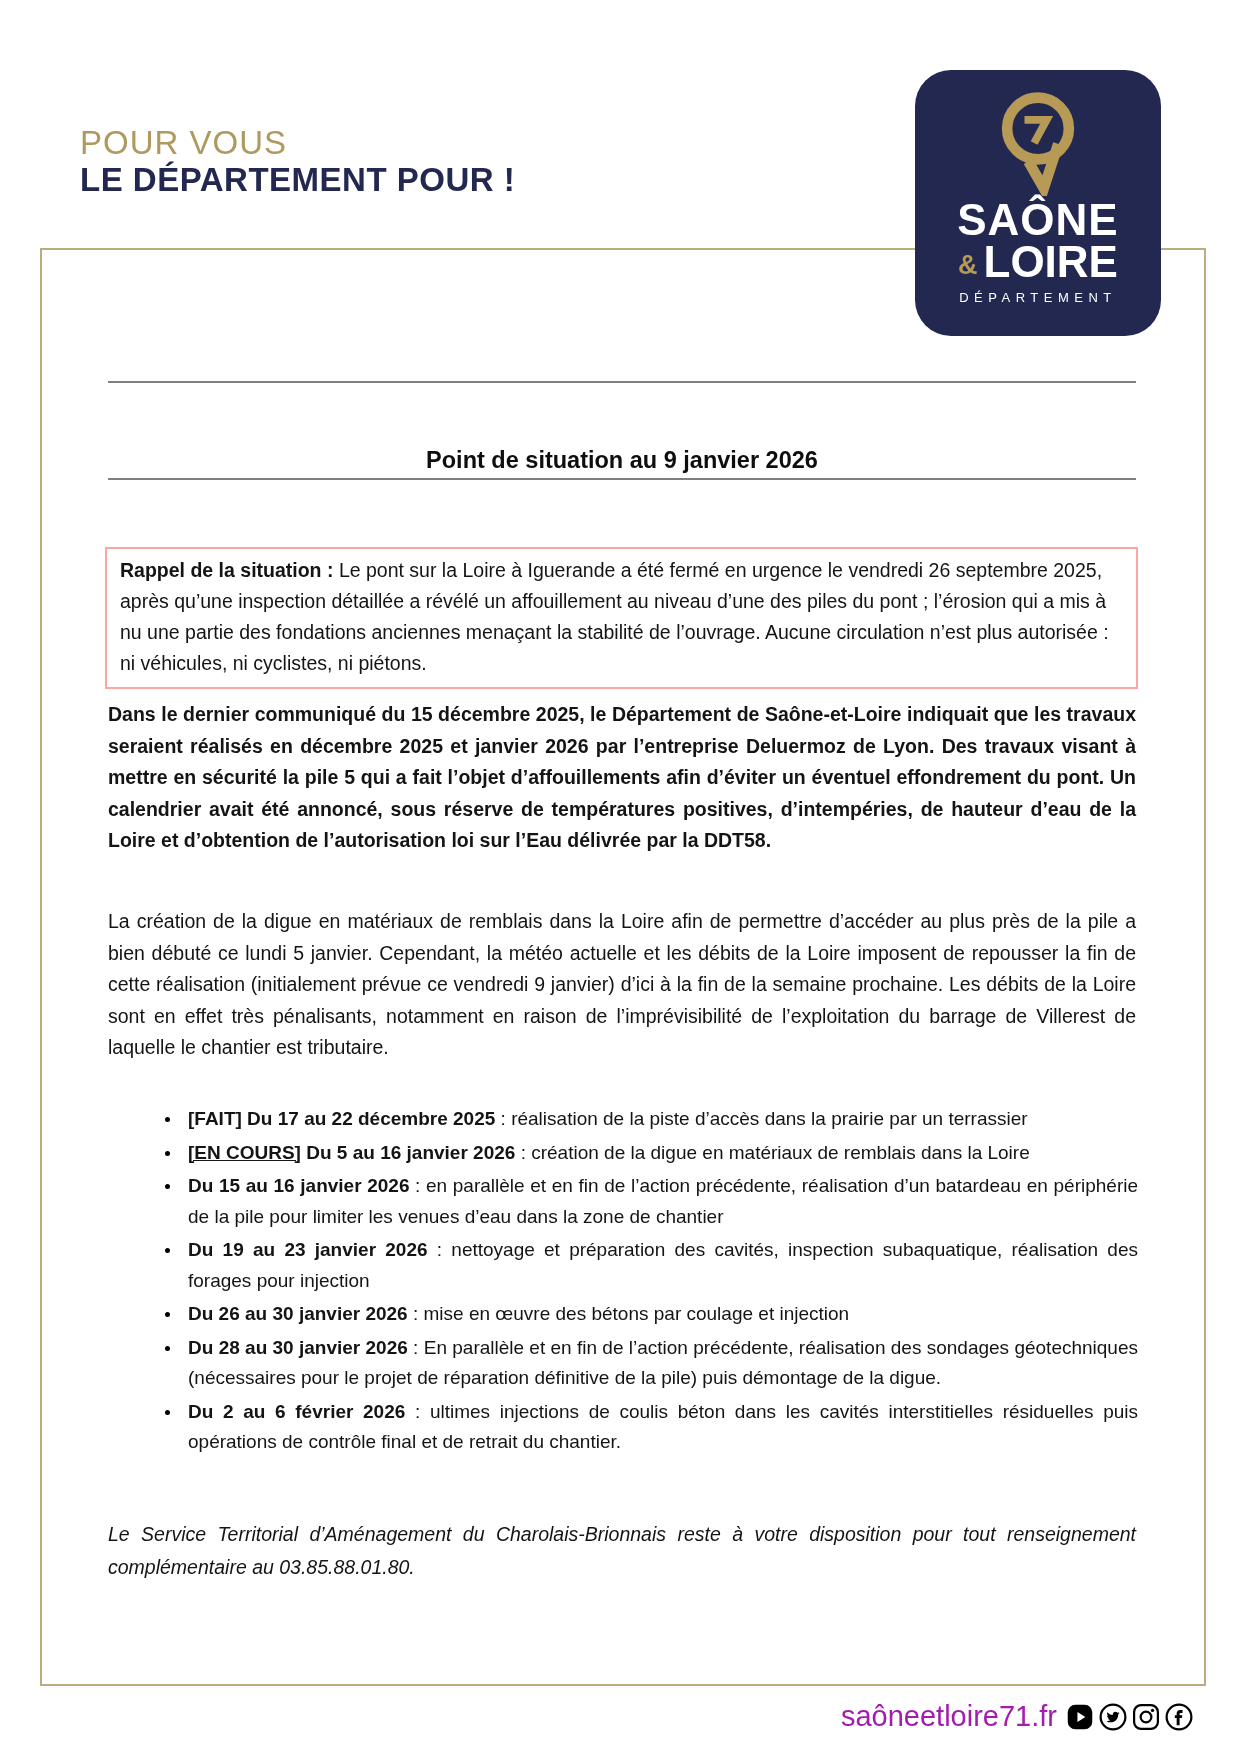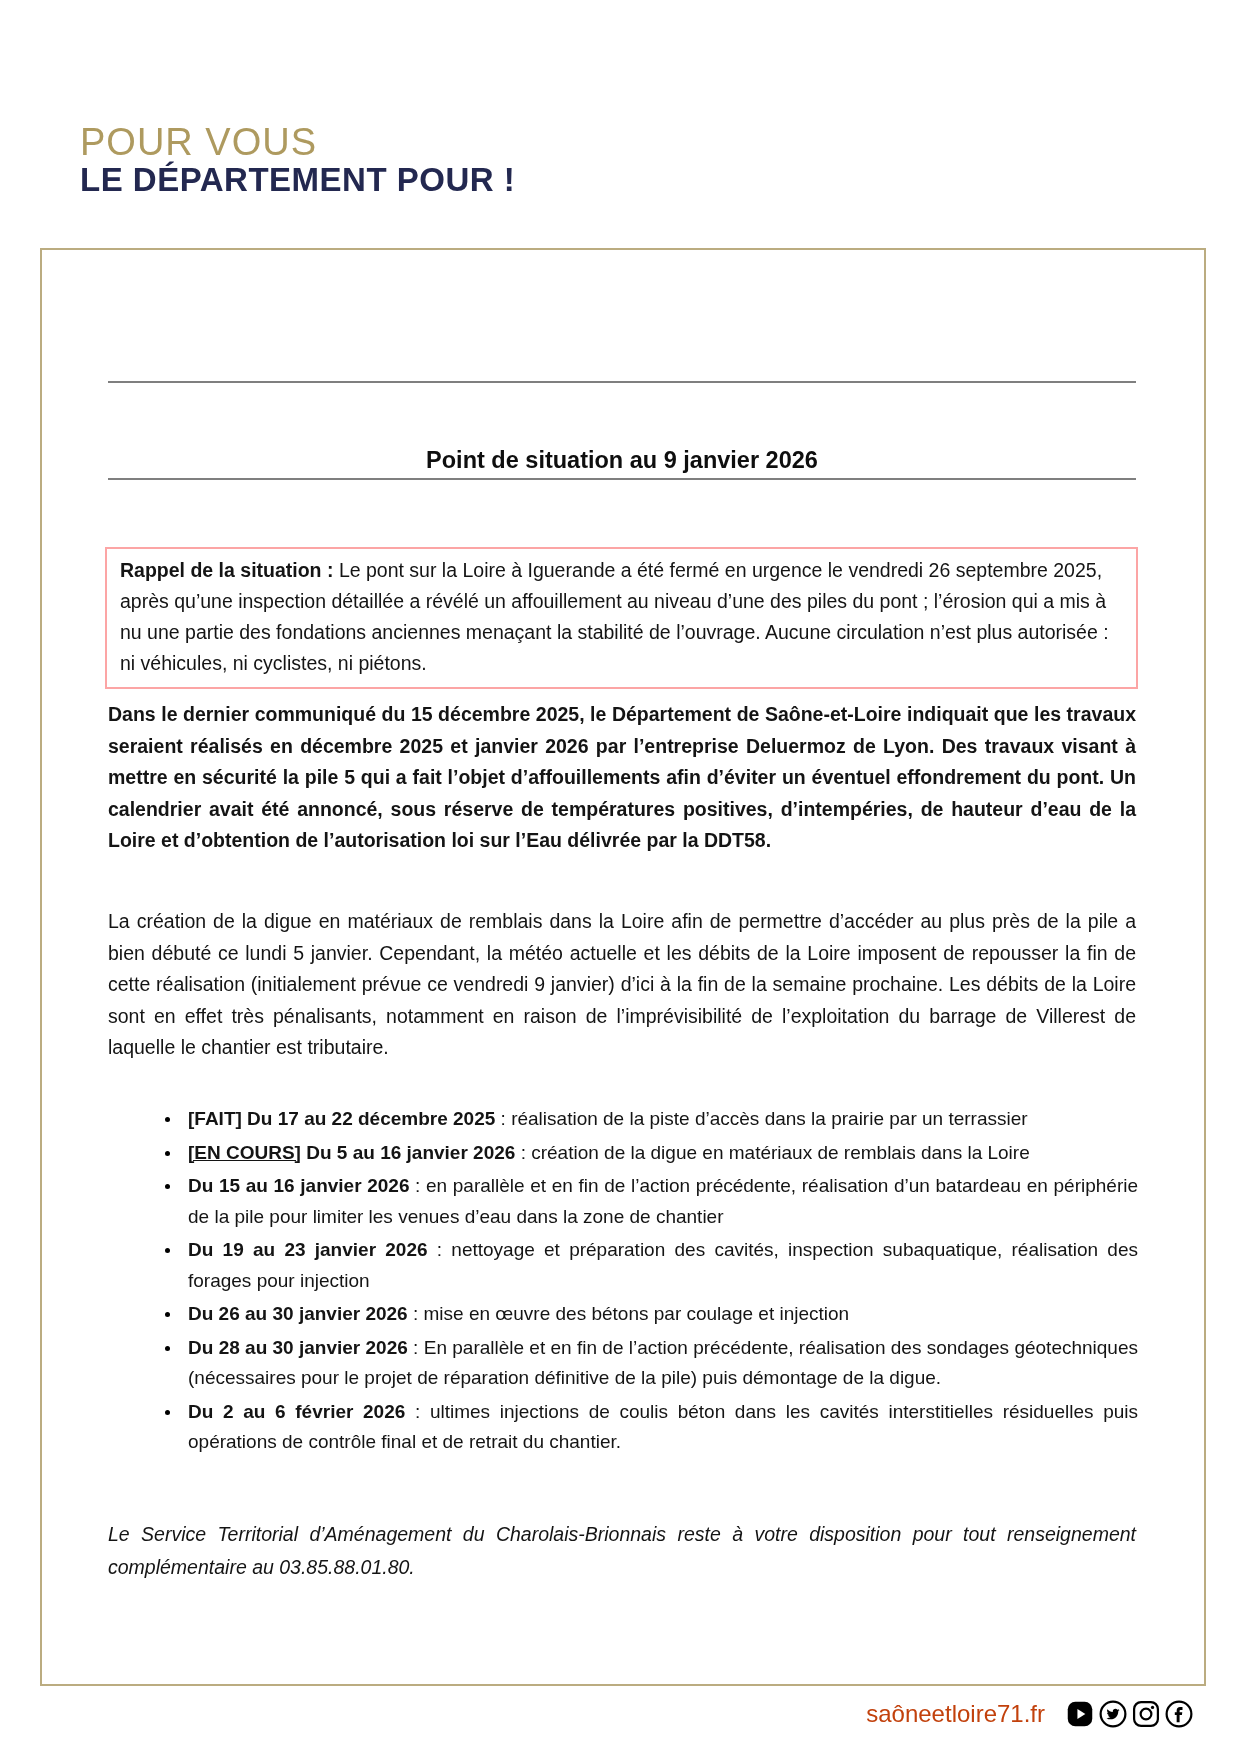--- a/index.html
+++ b/index.html
@@ -1,21 +1,21 @@
 <!DOCTYPE html>
 <html lang="fr"><head>
 <meta charset="utf-8">
 <style>
   html,body{margin:0;padding:0;background:#fff;}
   .page{position:relative;width:1241px;height:1755px;background:#fff;overflow:hidden;
         font-family:"Liberation Sans","DejaVu Sans",sans-serif;color:#141414;}
 
   
   .hdr{position:absolute;left:80px;top:124px;line-height:37px;}
-  .hdr .t1{font-size:38px;color:#AE9A5F;letter-spacing:1px;}
+  .hdr .t1{font-size:33px;color:#AE9A5F;letter-spacing:1px;}
   .hdr .t2{font-size:33px;color:#232850;font-weight:700;letter-spacing:.5px;}
 
   
   .frame{position:absolute;left:40px;top:248px;width:1166px;height:1438px;
          border:2px solid #BBAC80;box-sizing:border-box;background:#fff;}
 
   
   .logo{position:absolute;left:915px;top:70px;width:246px;height:266px;background:#232850;
         border-radius:36px;z-index:5;display:flex;flex-direction:column;align-items:center;}
   .logo svg.pin{margin-top:18px;}
@@ -49,35 +49,48 @@
 
   ul.cal{position:absolute;left:108px;top:1104px;width:1030px;margin:0;padding:0 0 0 74px;
          box-sizing:border-box;list-style:disc;}
   ul.cal li{font-size:19px;line-height:30.5px;text-align:justify;margin:0 0 3px 0;padding-left:6px;}
   ul.cal li::marker{color:#000;font-size:17px;}
   ul.cal .b{font-weight:700;}
 
   .note{top:1518px;font-style:italic;line-height:33px;}
 
   .footer{position:absolute;top:1700px;right:48px;display:flex;align-items:center;gap:5px;}
-  .footer .site{font-size:24px;color:#c2410c;margin-right:16px;}
+  .footer .site{font-size:29px;color:#a21caf;margin-right:4px;}
   .footer svg{display:block;}
 </style>
 </head>
 <body>
 
 <div class="page">
 
   <div class="hdr">
     <div class="t1">POUR VOUS</div>
     <div class="t2">LE DÉPARTEMENT POUR !</div>
   </div>
 
   <div class="frame"></div>
 
+  <div class="logo">
+    <svg class="pin" width="100" height="108" viewBox="0 0 100 112">
+      <circle cx="50" cy="42" r="32" fill="none" stroke="#B69A55" stroke-width="11"></circle>
+      <path d="M71 58 L56 104 L40 76" fill="none" stroke="#B69A55" stroke-width="11" stroke-linejoin="miter"></path>
+      <path d="M36 33 h23 l-13 24" fill="none" stroke="#B69A55" stroke-width="8"></path>
+    </svg>
+    <div class="saone">SAÔNE</div>
+    <div class="line2">
+        <span class="amp">&amp;</span>
+        <span>LOIRE</span>
+      </div>
+    <div class="dept">DÉPARTEMENT</div>
+  </div>
 
 
   <div class="rule rule1"></div>
   <div class="title t2">Point de situation au 9 janvier 2026</div>
   <div class="rule rule2"></div>
 
   <div class="recap">
     <b>Rappel de la situation :</b>
     <span>Le pont sur la Loire à Iguerande a été fermé en urgence le vendredi 26 septembre 2025, après qu’une inspection détaillée a révélé un affouillement au niveau d’une des piles du pont ; l’érosion qui a mis à nu une partie des fondations anciennes menaçant la stabilité de l’ouvrage. Aucune circulation n’est plus autorisée : ni véhicules, ni cyclistes, ni piétons.</span>
   </div>

